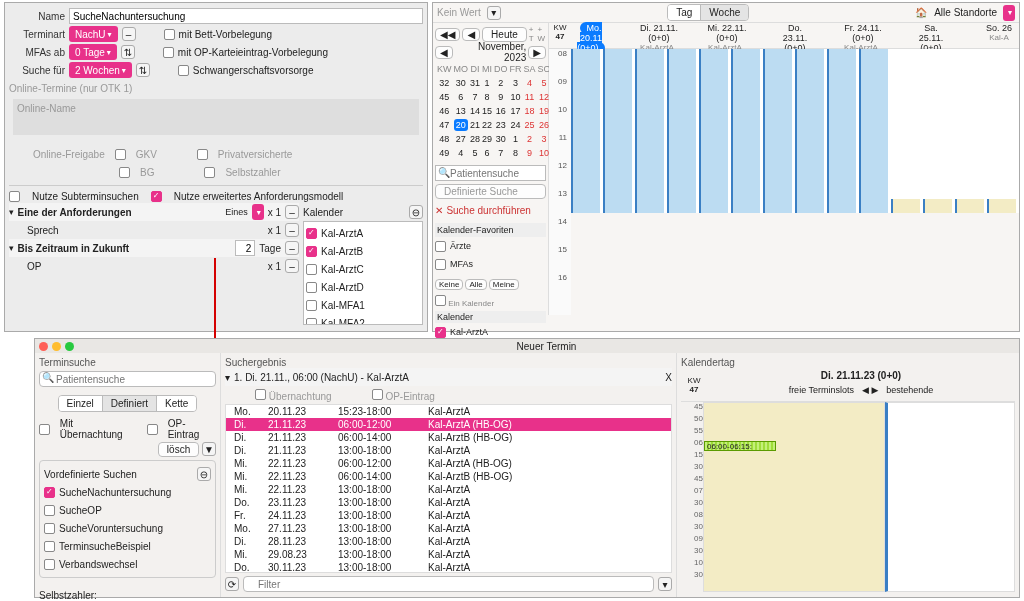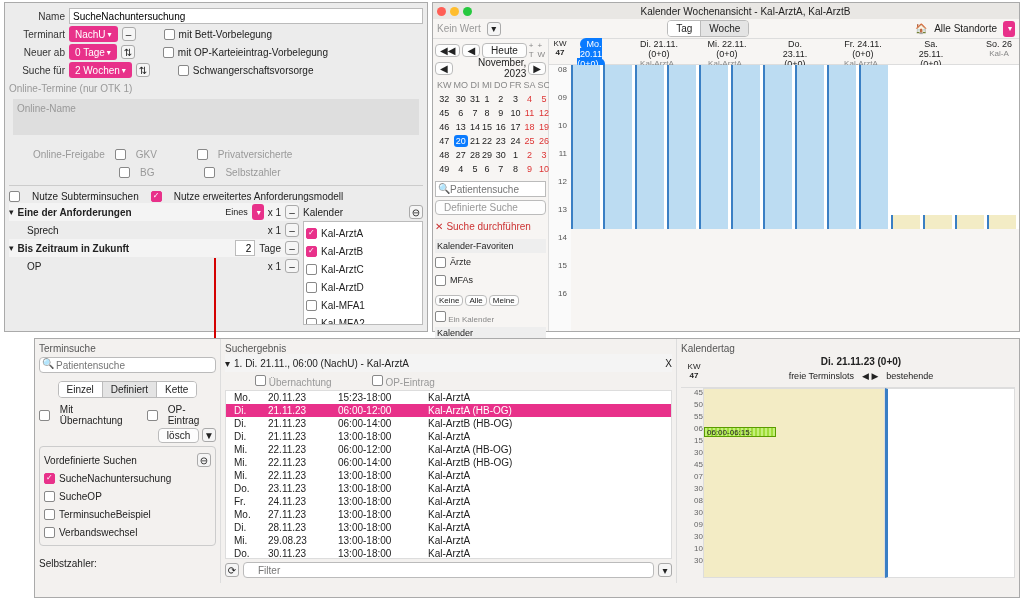--- a/index.html
+++ b/index.html
@@ -51,21 +51,21 @@
     <span class="pinkdd">
         <span>NachU</span>
         <span class="chev">▾</span>
       </span>
     <span class="sqbtn">–</span>
     <span style="width:20px"></span>
     <span class="ck"></span>
       <span>mit Bett-Vorbelegung</span>
     </div>
   <div class="row">
-      <span class="lbl" style="width:56px">Neuer ab</span>
+      <span class="lbl" style="width:56px">MFAs ab</span>
     <span class="pinkdd">
         <span>0 Tage</span>
         <span class="chev">▾</span>
       </span>
     <span class="sqbtn">⇅</span>
     <span style="width:20px"></span>
     <span class="ck"></span>
       <span>mit OP-Karteieintrag-Vorbelegung</span>
     </div>
   <div class="row">
@@ -172,26 +172,20 @@
           <div class="row">
             <span class="ck "></span>
             <span>Kal-MFA2</span>
           </div>
         </div>
     </div>
   </div>
 </div>
 
 <div class="panel" style="left:432px; top:2px; right:2px; width:588px; height:330px; background:#f7f5f3;">
-  <div style="background:#e9e7e4; height:16px; display:flex; align-items:center; padding:0 4px; gap:4px;">
-    <span class="dot" style="background:#ff5f56"></span>
-    <span class="dot" style="background:#ffbd2e"></span>
-    <span class="dot" style="background:#27c93f"></span>
-    <span style="flex:1;text-align:center;font-size:10px">Kalender Wochenansicht - Kal-ArztA, Kal-ArztB</span>
-    </div>
   <div style="display:flex; align-items:center; height:20px; padding:0 4px; gap:6px; border-bottom:1px solid #ddd;">
     <span class="mut">Kein Wert</span>
     <span class="sqbtn">▾</span>
     <span style="flex:1"></span>
     <span class="seg">
         <span>Tag</span>
         <span class="active">Woche</span>
       </span>
     <span style="flex:1"></span>
     <span>🏠</span>
@@ -385,20 +379,26 @@
             <div class="tlcol" style="left: 92.8571%; width: 6.54286%; background: rgb(243, 236, 197); top: 150px;"></div>
           </div>
       </div>
     </div>
   </div>
 </div>
 
 <div class="arrow"></div>
 
 <div class="panel" style="left:34px; top:338px; width:986px; height:260px; background:#f3f1ef;">
+  <div style="background:#e9e7e4; height:14px; display:flex; align-items:center; padding:0 4px; gap:4px;">
+    <span class="dot" style="background:#ff5f56"></span>
+    <span class="dot" style="background:#ffbd2e"></span>
+    <span class="dot" style="background:#27c93f"></span>
+    <span style="flex:1;text-align:center">Neuer Termin</span>
+    </div>
 
   <div style="display:flex; height:244px;">
 
     <div style="width:186px; padding:4px; border-right:1px solid #ddd;">
       <div style="font-size:10px;color:#555;margin-bottom:3px">Terminsuche</div>
       <div style="position:relative"><input type="text" style="width: 100%; border-radius: 4px; padding-left: 16px;" placeholder="Patientensuche">
         <span style="position:absolute;left:3px;top:1px;color:#999">🔍</span></div>
       <div style="text-align:center;margin:8px 0">
         <span class="seg" id="ntseg">
             <span>Einzel</span>
@@ -421,20 +421,24 @@
             <span class="sqbtn">⊖</span>
           </div>
         <div id="prelist">
             <div class="row">
               <span class="ck on"></span>
               <span>SucheNachuntersuchung</span>
             </div>
             <div class="row">
               <span class="ck "></span>
               <span>SucheOP</span>
+            </div>
+            <div class="row">
+              <span class="ck "></span>
+              <span>SucheVoruntersuchung</span>
             </div>
             <div class="row">
               <span class="ck "></span>
               <span>TerminsucheBeispiel</span>
             </div>
             <div class="row">
               <span class="ck "></span>
               <span>Verbandswechsel</span>
             </div>
           </div>

